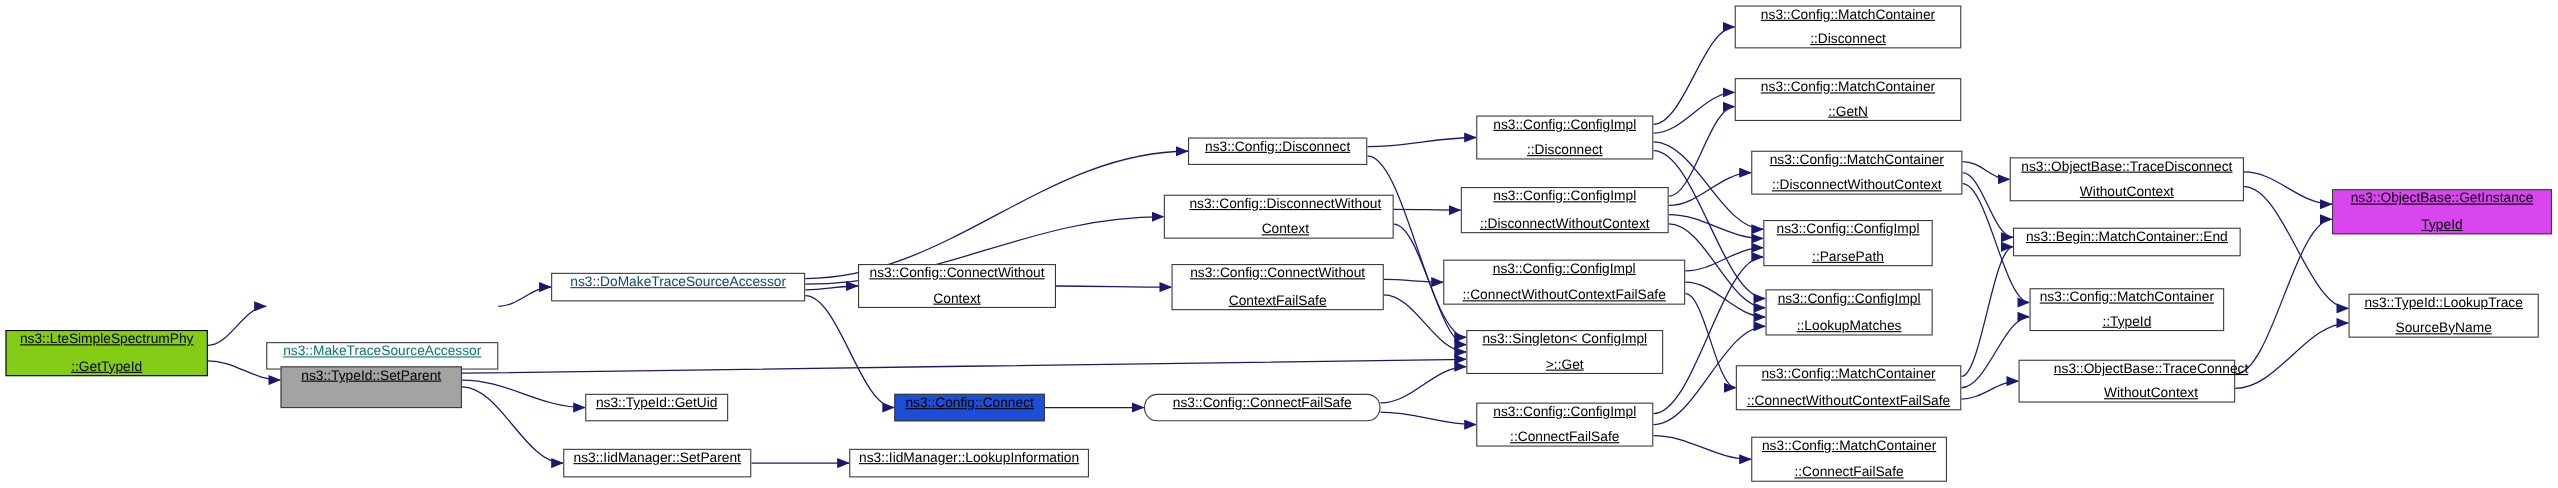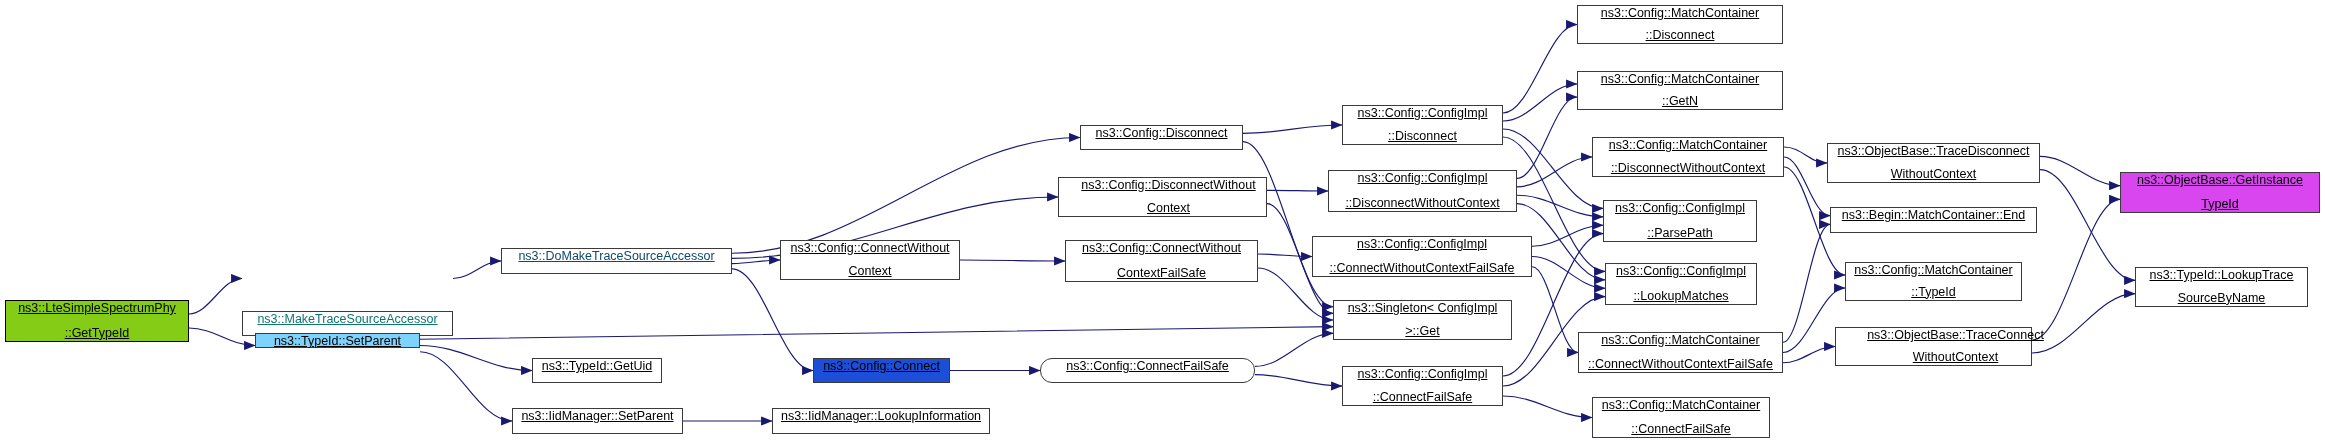--- a/index.html
+++ b/index.html
@@ -73,21 +73,21 @@
       <path d="M2032,353 C2071.14,353 2095.86,293.6666666666667 2135,293.6666666666667" class="edge" stroke="#191970" marker-end="url(#arrow)"></path>
     </svg>
   <div id="nodes">
       <div class="node root" style="left: 5px; top: 300px; width: 184px; height: 42px; background: #84cc16; color: rgb(0, 0, 0);">
         <span>ns3::LteSimpleSpectrumPhy</span>
         <span>::GetTypeId</span>
       </div>
       <div class="node" style="left: 242px; top: 266px; width: 211px; height: 25px; background: rgb(255, 255, 255); border-color: rgb(59, 59, 59); color: #0f766e; margin-top: 45px;">
         <span>ns3::MakeTraceSourceAccessor</span>
       </div>
-      <div class="node" style="left: 255px; top: 333px; width: 165px; height: 15px; background: #7dd3fc; border-color: rgb(59, 59, 59); color: rgb(0, 0, 0);">
+      <div class="node" style="left: 255px; top: 333px; width: 165px; height: 38px; background: #a3a3a3; border-color: rgb(59, 59, 59); color: rgb(0, 0, 0);">
         <span>ns3::TypeId::SetParent</span>
       </div>
       <div class="node" style="left: 501px; top: 248px; width: 231px; height: 26px; background: rgb(255, 255, 255); border-color: rgb(59, 59, 59); color: #0c4a6e;">
         <span>ns3::DoMakeTraceSourceAccessor</span>
       </div>
       <div class="node" style="left: 532px; top: 358px; width: 130px; height: 25px; background: rgb(255, 255, 255); border-color: rgb(59, 59, 59); color: rgb(0, 0, 0);">
         <span>ns3::TypeId::GetUid</span>
       </div>
       <div class="node" style="left: 512px; top: 408px; width: 171px; height: 26px; background: rgb(255, 255, 255); border-color: rgb(59, 59, 59); color: rgb(0, 0, 0);">
         <span>ns3::IidManager::SetParent</span>

